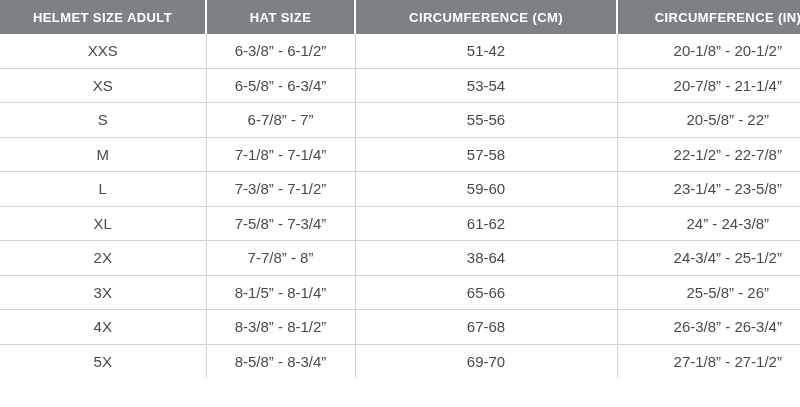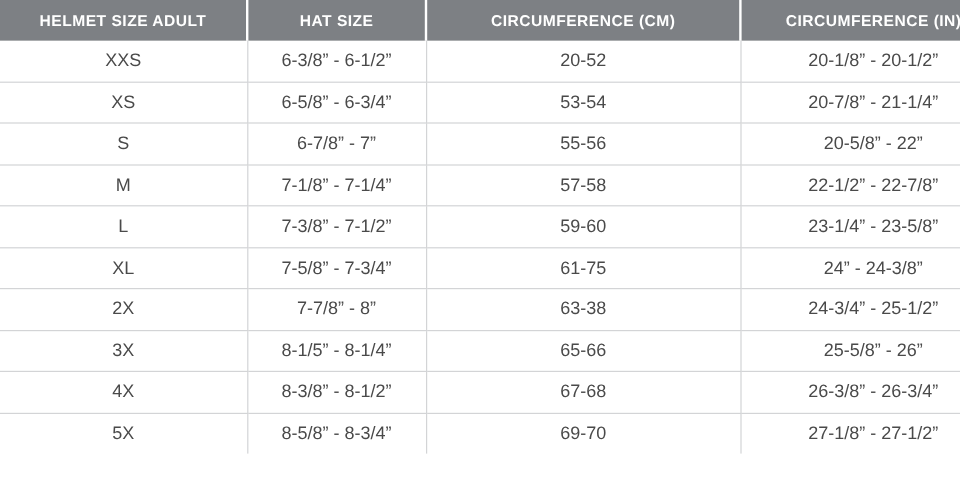--- a/index.html
+++ b/index.html
@@ -83,21 +83,21 @@
       <th class="col0">HELMET SIZE ADULT</th>
       <th class="col1">HAT SIZE</th>
       <th class="col2">CIRCUMFERENCE (CM)</th>
       <th class="col3">CIRCUMFERENCE (IN)</th>
     </tr>
   </thead>
   <tbody>
     <tr>
       <td class="col0">XXS</td>
       <td class="col1">6-3/8” - 6-1/2”</td>
-      <td class="col2">20-52</td>
+      <td class="col2">51-42</td>
       <td class="col3">20-1/8” - 20-1/2”</td>
     </tr>
     <tr>
       <td class="col0">XS</td>
       <td class="col1">6-5/8” - 6-3/4”</td>
       <td class="col2">53-54</td>
       <td class="col3">20-7/8” - 21-1/4”</td>
     </tr>
     <tr>
       <td class="col0">S</td>
@@ -113,27 +113,27 @@
     </tr>
     <tr>
       <td class="col0">L</td>
       <td class="col1">7-3/8” - 7-1/2”</td>
       <td class="col2">59-60</td>
       <td class="col3">23-1/4” - 23-5/8”</td>
     </tr>
     <tr>
       <td class="col0">XL</td>
       <td class="col1">7-5/8” - 7-3/4”</td>
-      <td class="col2">61-75</td>
+      <td class="col2">61-62</td>
       <td class="col3">24” - 24-3/8”</td>
     </tr>
     <tr>
       <td class="col0">2X</td>
       <td class="col1">7-7/8” - 8”</td>
-      <td class="col2">63-38</td>
+      <td class="col2">38-64</td>
       <td class="col3">24-3/4” - 25-1/2”</td>
     </tr>
     <tr>
       <td class="col0">3X</td>
       <td class="col1">8-1/5” - 8-1/4”</td>
       <td class="col2">65-66</td>
       <td class="col3">25-5/8” - 26”</td>
     </tr>
     <tr>
       <td class="col0">4X</td>

